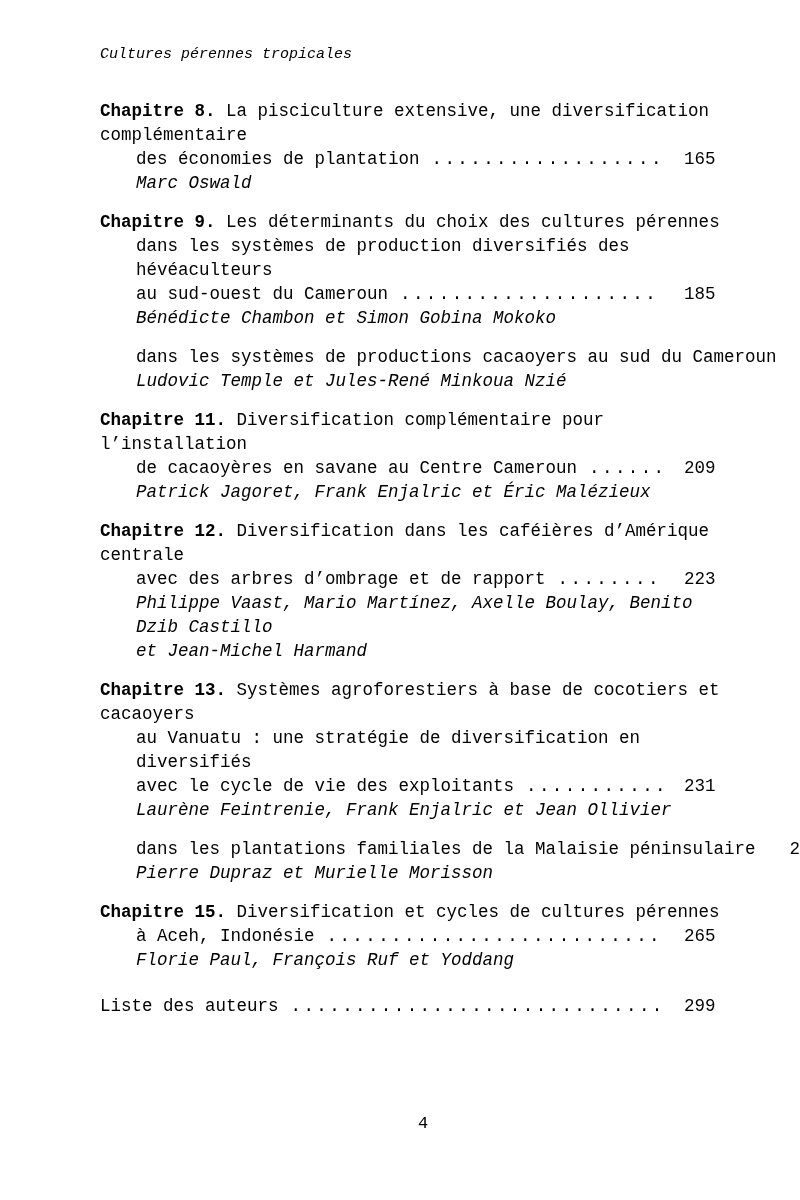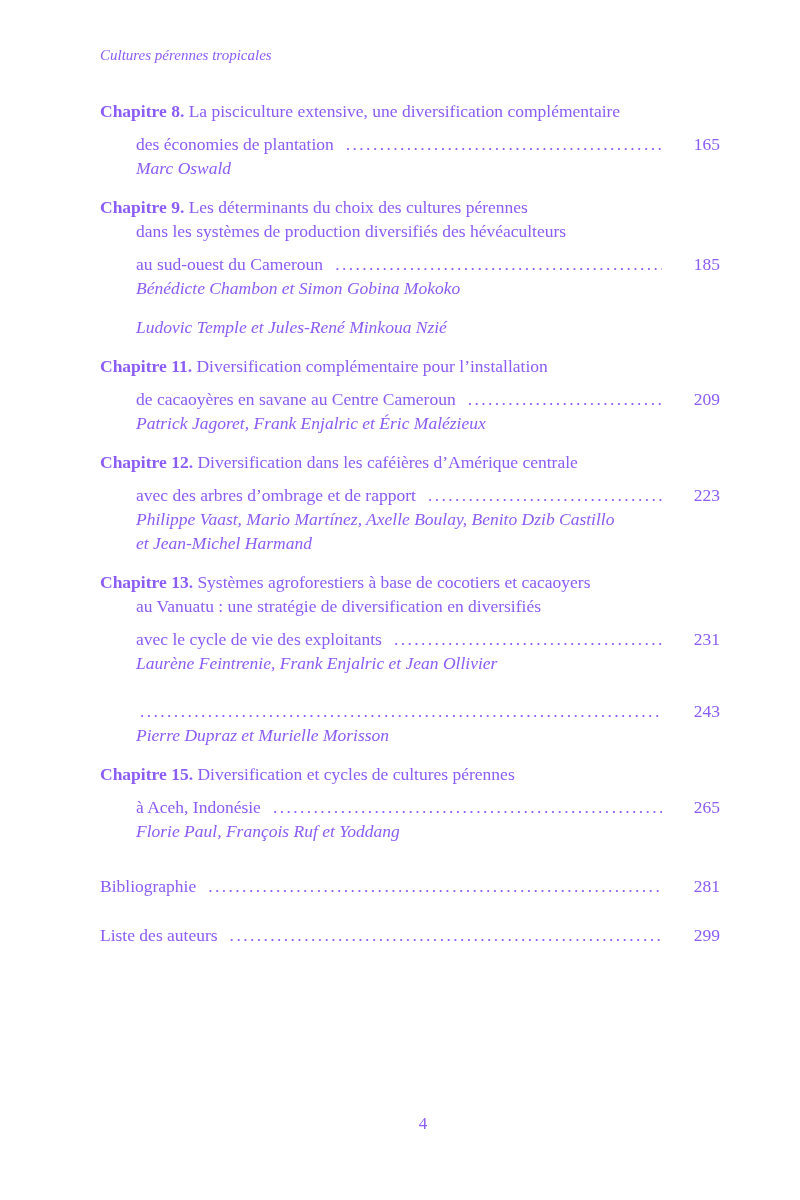--- a/index.html
+++ b/index.html
@@ -7,24 +7,24 @@
     padding: 0;
     background: #ffffff;
   }
   .page {
     position: relative;
     width: 800px;
     height: 1200px;
     background: #ffffff;
     box-sizing: border-box;
     padding: 45px 80px 0 100px;
-    font-family: Liberation Serif, serif;
+    font-family: Liberation Mono, monospace;
     font-size: 17.5px;
     line-height: 24px;
-    color: #8b5cf6;
+    color: #000000;
     overflow: hidden;
   }
   .running-header {
     font-style: italic;
     font-size: 15px;
     line-height: 20px;
     margin-bottom: 34px;
   }
   .toc-entry {
     margin-bottom: 15px;
@@ -54,22 +54,21 @@
     margin-left: 4px;
     margin-right: 14px;
   }
   .dots::after {
     content: "..........................................................................................................................................";
     letter-spacing: 2.4px;
   }
   .pnum {
     white-space: nowrap;
     min-width: 36px;
-    text-align: right;
-    margin-top: 9px;
+    text-align: left;
   }
   .back-matter {
     margin-top: 22px;
   }
   .bm-row {
     margin-bottom: 16px;
   }
   .folio {
     position: absolute;
     top: 1112px;
@@ -110,20 +109,25 @@
       <div class="cont">dans les systèmes de production diversifiés des hévéaculteurs</div>
       <div class="cont dotline">
         <span class="t">au sud-ouest du Cameroun</span>
         <span class="dots"></span>
         <span class="pnum">185</span>
       </div>
       <div class="authors">Bénédicte Chambon et Simon Gobina Mokoko</div>
     </div>
 
     <div class="toc-entry">
+      <div class="cont dotline">
+        <span class="t">dans les systèmes de productions cacaoyers au sud du Cameroun</span>
+        <span class="dots"></span>
+        <span class="pnum">197</span>
+      </div>
       <div class="authors">Ludovic Temple et Jules-René Minkoua Nzié</div>
     </div>
 
     <div class="toc-entry">
       <div class="line">
         <span class="chap-label">Chapitre 11.</span>
         <span>Diversification complémentaire pour l’installation</span>
       </div>
       <div class="cont dotline">
         <span class="t">de cacaoyères en savane au Centre Cameroun</span>
@@ -156,20 +160,21 @@
       <div class="cont dotline">
         <span class="t">avec le cycle de vie des exploitants</span>
         <span class="dots"></span>
         <span class="pnum">231</span>
       </div>
       <div class="authors">Laurène Feintrenie, Frank Enjalric et Jean Ollivier</div>
     </div>
 
     <div class="toc-entry">
       <div class="cont dotline">
+        <span class="t">dans les plantations familiales de la Malaisie péninsulaire</span>
         <span class="dots"></span>
         <span class="pnum">243</span>
       </div>
       <div class="authors">Pierre Dupraz et Murielle Morisson</div>
     </div>
 
     <div class="toc-entry">
       <div class="line">
         <span class="chap-label">Chapitre 15.</span>
         <span>Diversification et cycles de cultures pérennes</span>
@@ -177,25 +182,20 @@
       <div class="cont dotline">
         <span class="t">à Aceh, Indonésie</span>
         <span class="dots"></span>
         <span class="pnum">265</span>
       </div>
       <div class="authors">Florie Paul, François Ruf et Yoddang</div>
     </div>
 
     <div class="back-matter">
       <div class="bm-row dotline">
-        <span class="t">Bibliographie</span>
-        <span class="dots"></span>
-        <span class="pnum">281</span>
-      </div>
-      <div class="bm-row dotline">
         <span class="t">Liste des auteurs</span>
         <span class="dots"></span>
         <span class="pnum">299</span>
       </div>
     </div>
 
   </div>
 
   <div class="folio">4</div>
 

